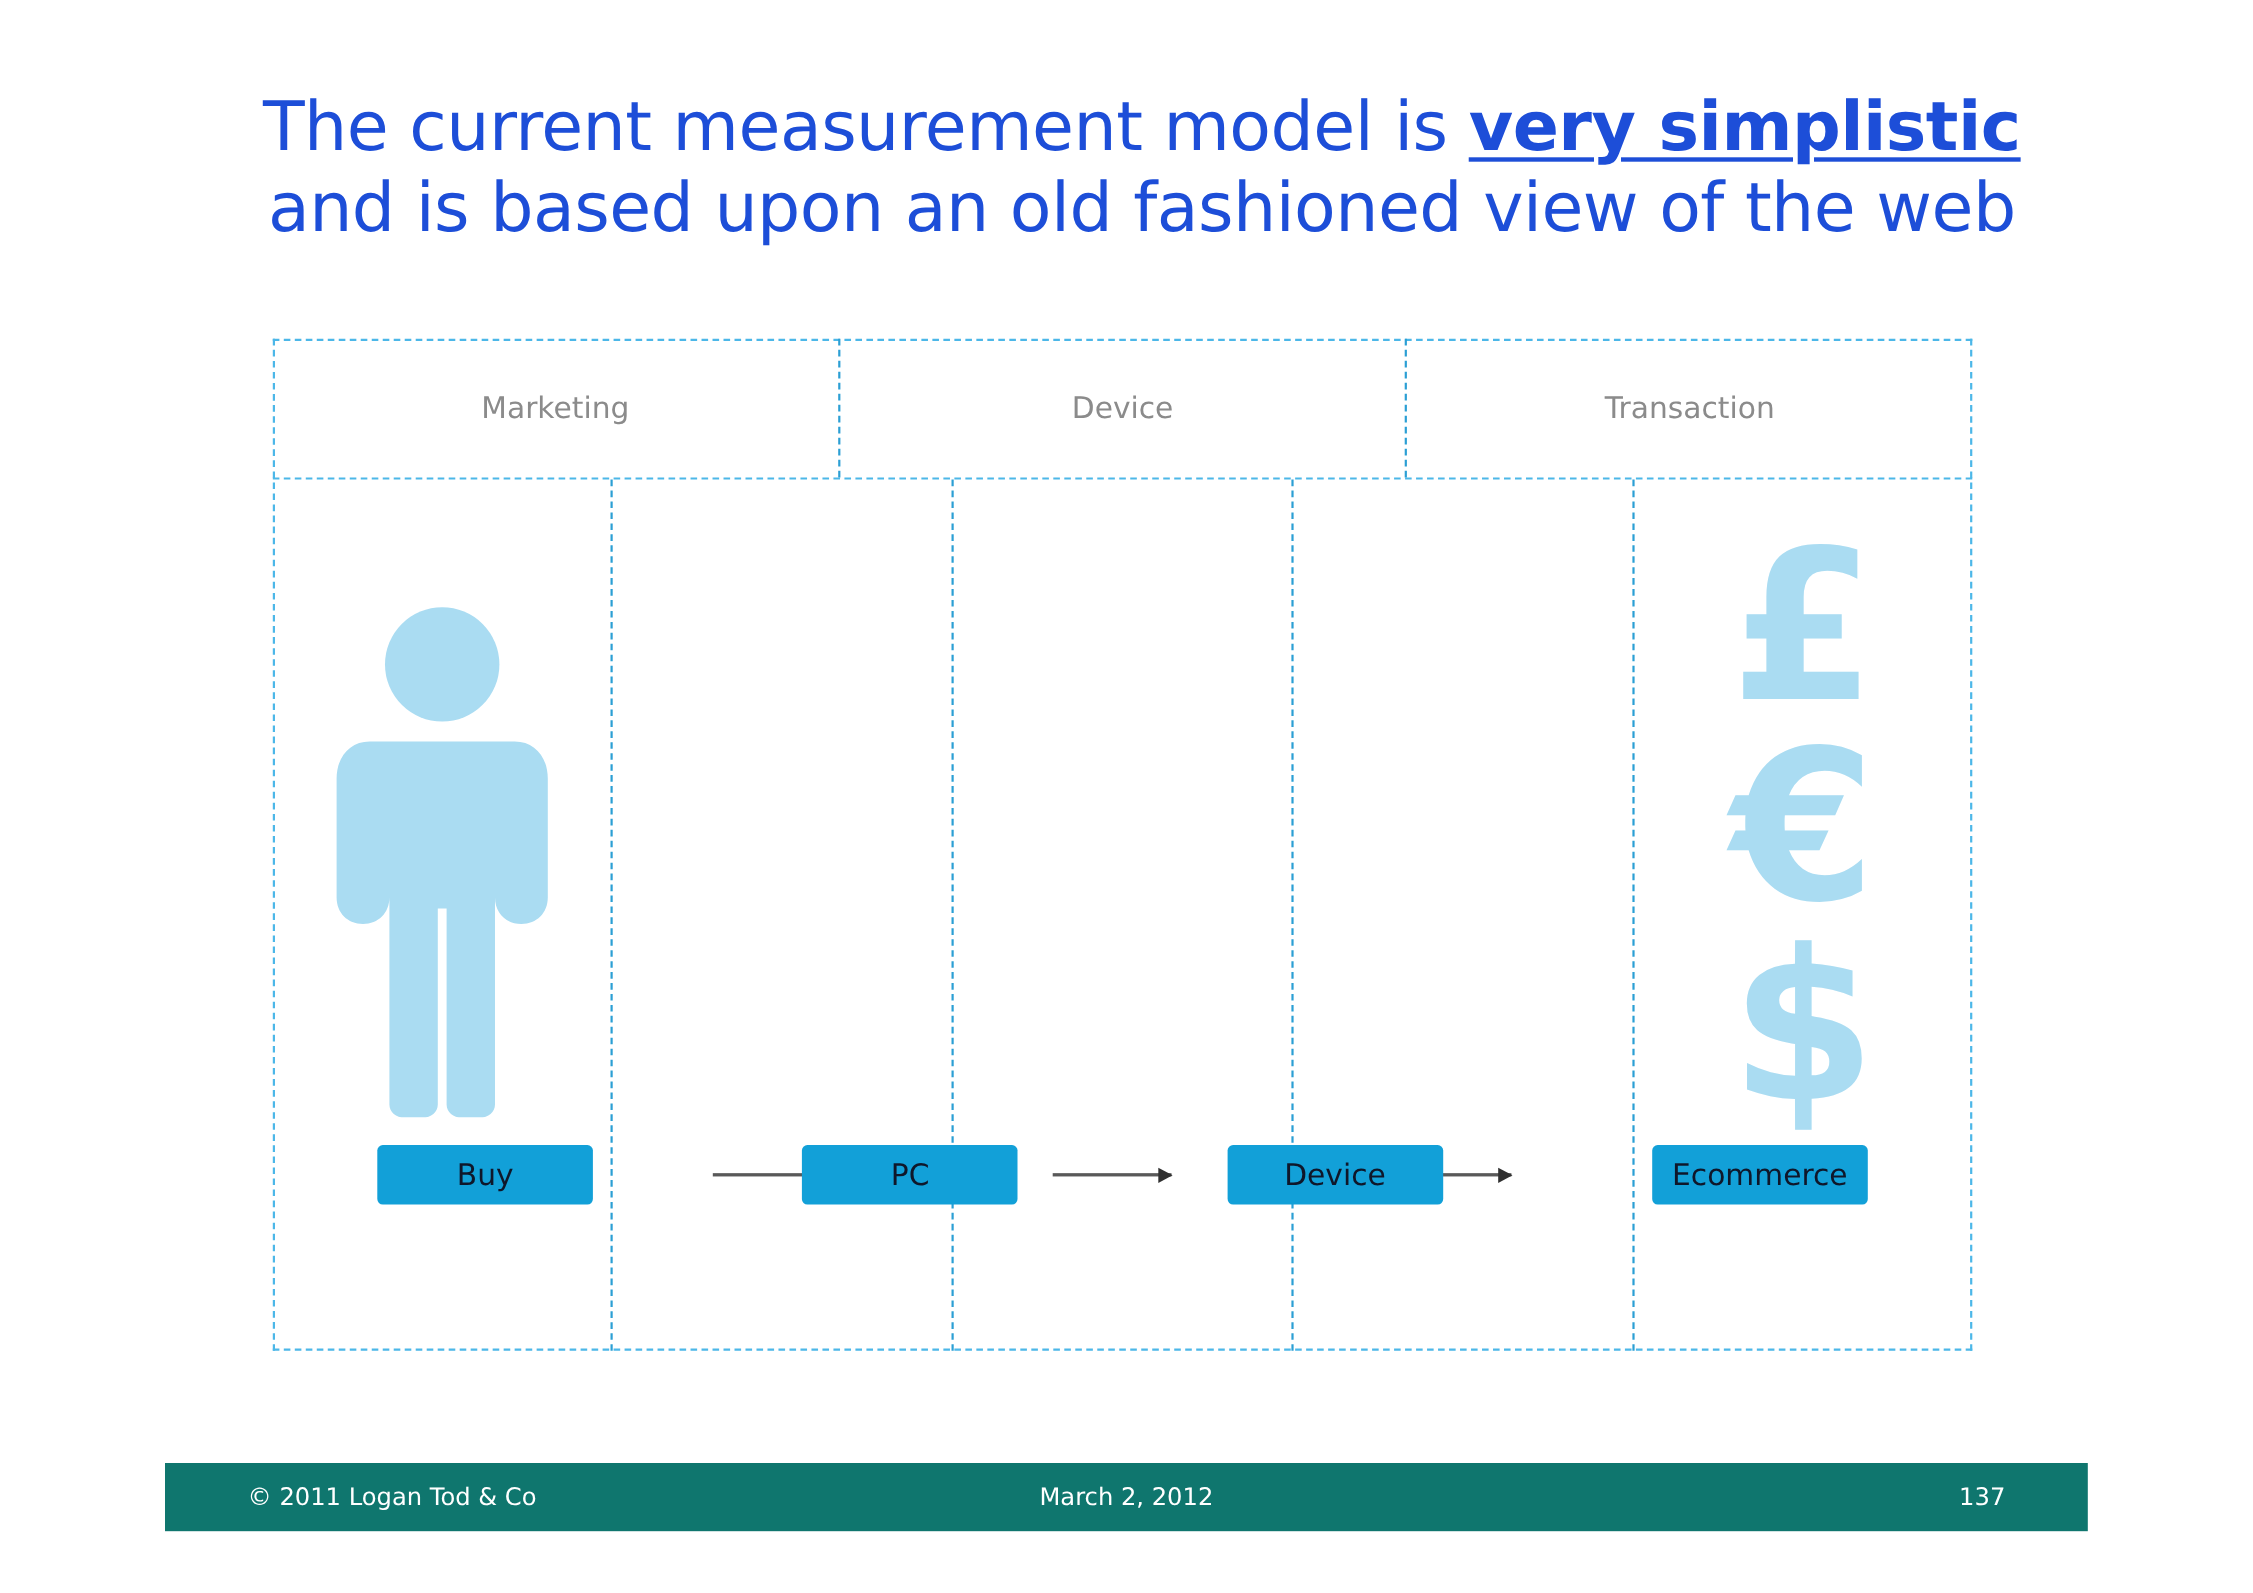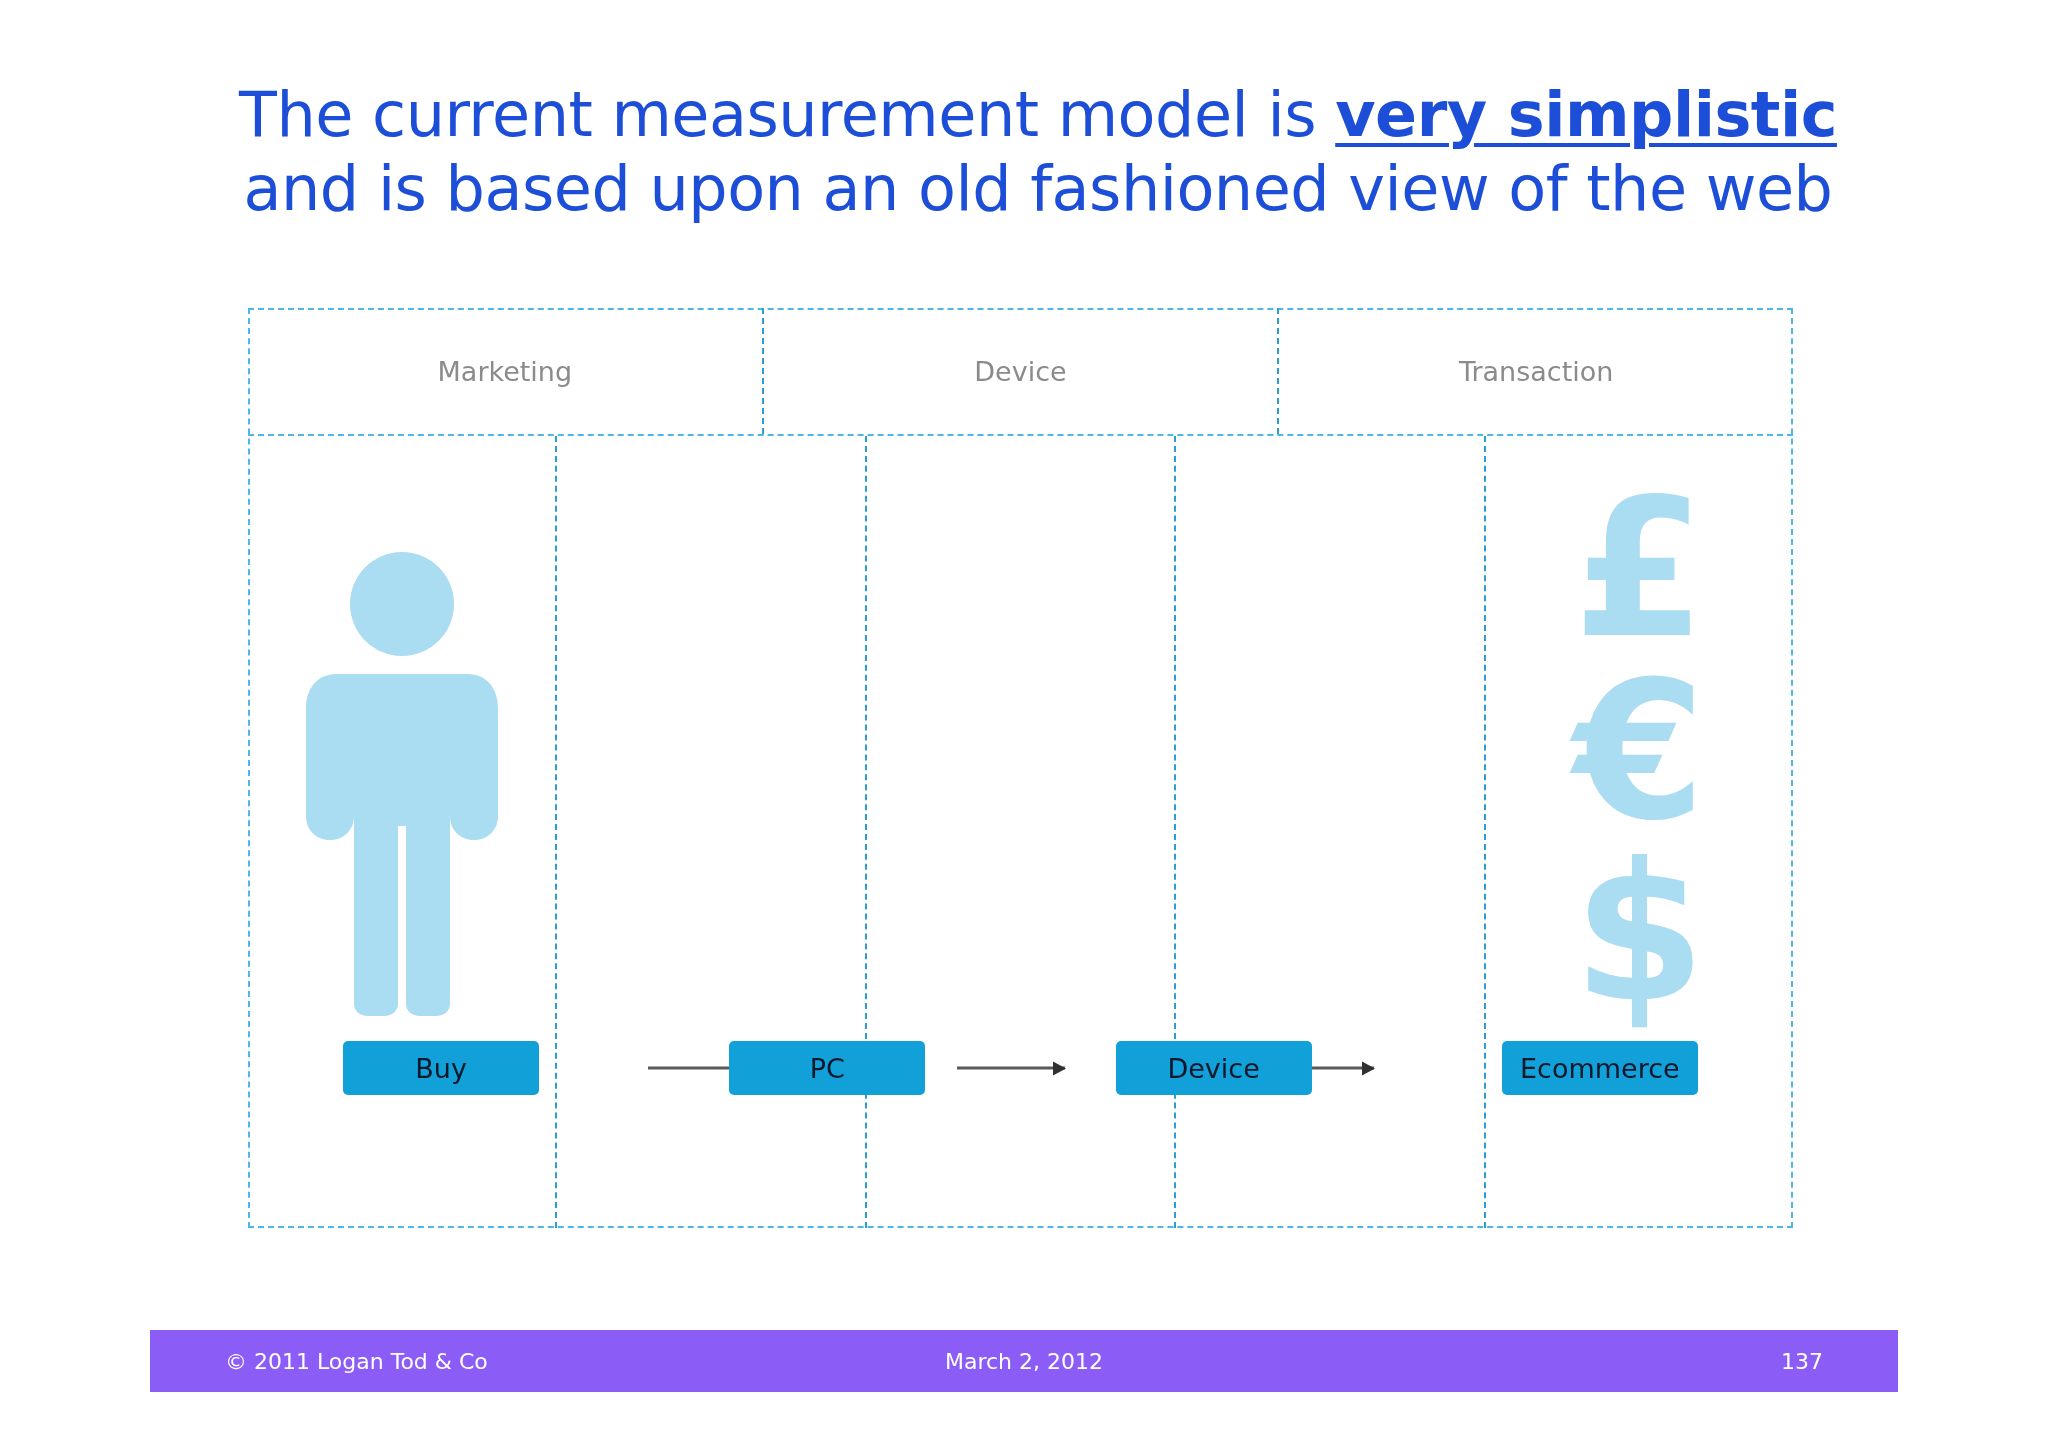--- a/index.html
+++ b/index.html
@@ -173,21 +173,21 @@
     border-bottom: 7px solid transparent;
   }
 
   
   .footer {
     position: absolute;
     left: 150px;
     top: 1330px;
     width: 1748px;
     height: 62px;
-    background: #8b5cf6;
+    background: #0f766e;
     display: flex;
     align-items: center;
     color: #ffffff;
     font-family: "DejaVu Sans", sans-serif;
     font-size: 22px;
   }
   .footer-left {
     position: absolute;
     left: 75px;
   }

